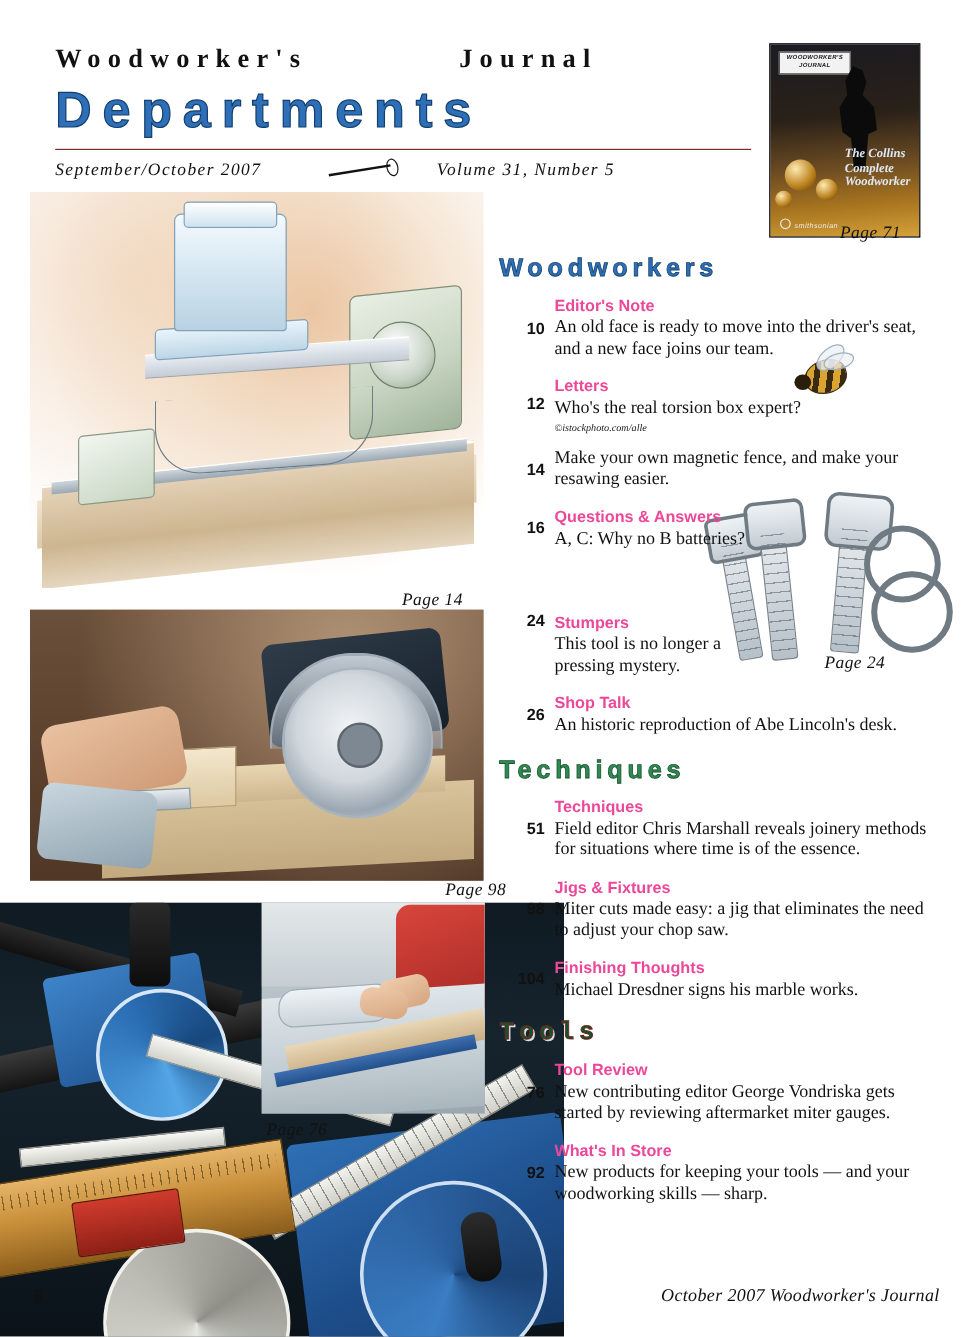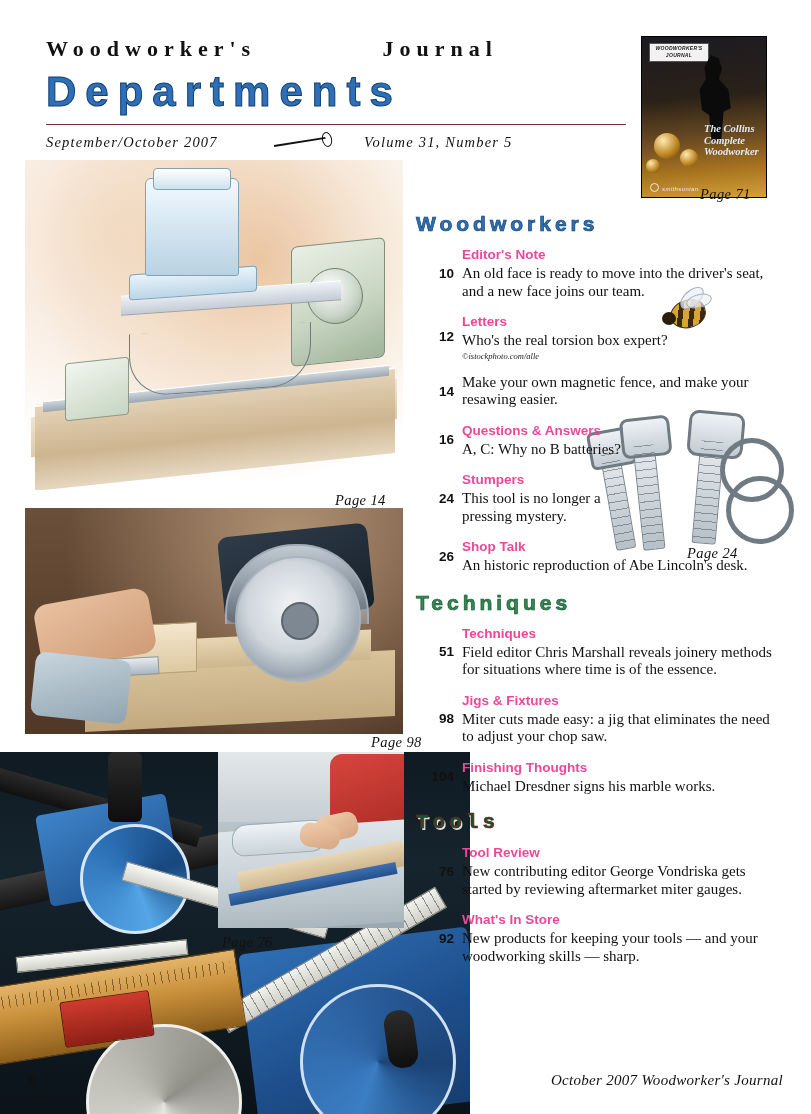--- a/index.html
+++ b/index.html
@@ -690,21 +690,21 @@
   <div class="entry">
     <div class="pg">16</div>
     <div class="bodycol">
       <div class="ttl">Questions &amp; Answers</div>
       <div class="desc">A, C: Why no B batteries?</div>
     </div>
   </div>
 
   <div class="entry">
     <div class="pg">24</div>
-    <div class="bodycol" style="max-width:170px;">
+    <div class="bodycol" style="max-width:170px;margin-top:39px;">
       <div class="ttl">Stumpers</div>
       <div class="desc">This tool is no longer a pressing mystery.</div>
     </div>
   </div>
 
   <div class="entry">
     <div class="pg">26</div>
     <div class="bodycol">
       <div class="ttl">Shop Talk</div>
       <div class="desc">An historic reproduction of Abe Lincoln's desk.</div>

